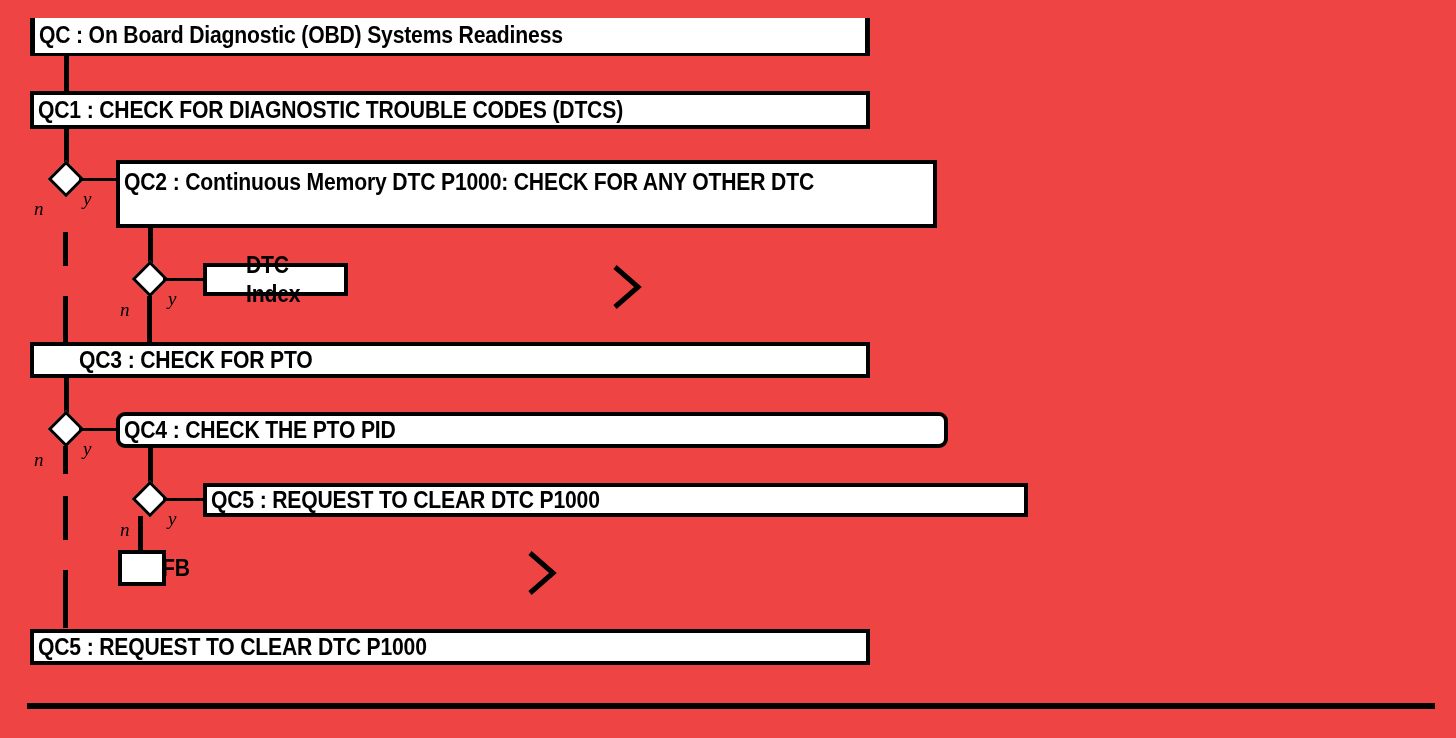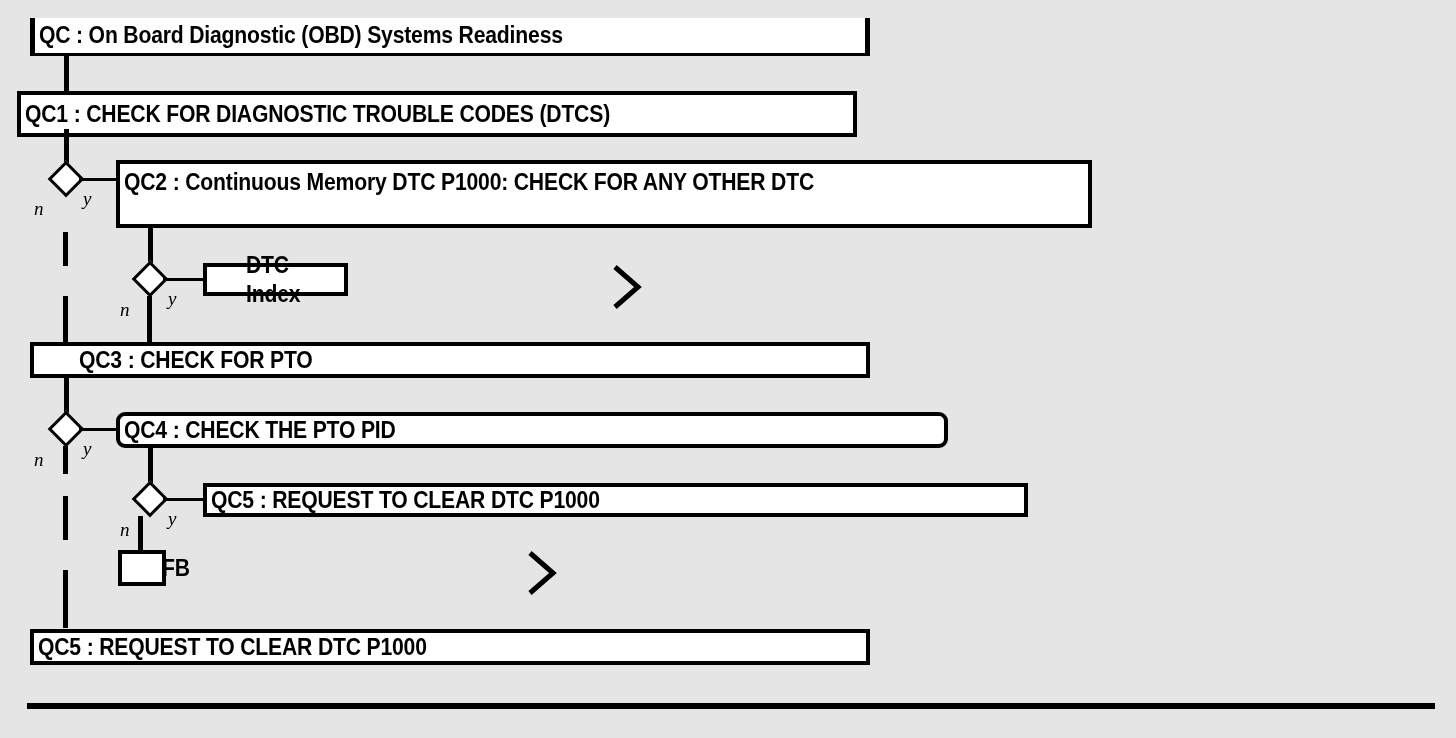--- a/index.html
+++ b/index.html
@@ -7,21 +7,21 @@
     padding: 0;
     background: #ffffff;
   }
   body {
     font-family: "Liberation Sans Narrow", "Liberation Sans", sans-serif;
   }
   #canvas {
     position: relative;
     width: 1456px;
     height: 738px;
-    background: #e5e5e5;
+    background: #ef4444;
     overflow: hidden;
   }
   
   .node-box {
     position: absolute;
     box-sizing: border-box;
     background: #ffffff;
     border: 4px solid #000000;
     display: flex;
     align-items: center;
@@ -96,36 +96,36 @@
 <body>
 
 <div id="canvas">
 
   <div class="node-box thin-frame" style="left:30px; top:18px; width:840px; height:38px;">
     <span class="node-label">QC : On Board Diagnostic (OBD) Systems Readiness</span>
   </div>
 
   <div class="vline" style="left:64px; top:56px; height:36px;"></div>
 
-  <div class="node-box" style="left:17px; top:91px; width:840px; height:46px;">
+  <div class="node-box" style="left:30px; top:91px; width:840px; height:38px;">
     <span class="node-label">QC1 : CHECK FOR DIAGNOSTIC TROUBLE CODES (DTCS)</span>
   </div>
 
   <div class="vline" style="left:64px; top:129px; height:36px;"></div>
 
   <div class="diamond" style="left:53px; top:166px;"></div>
   <span class="branch-lbl" style="left:34px; top:198px;">n</span>
   <span class="branch-lbl" style="left:83px; top:188px;">y</span>
 
   <div class="hline" style="left:79px; top:178px; width:40px;"></div>
 
   <div class="dash-seg" style="left:63px; top:232px; height:34px;"></div>
   <div class="dash-seg" style="left:63px; top:296px; height:46px;"></div>
 
-  <div class="node-box multiline" style="left:116px; top:160px; width:976px; height:68px;">
+  <div class="node-box multiline" style="left:116px; top:160px; width:821px; height:68px;">
     <span class="node-label" style="width:900px;">QC2 : Continuous Memory DTC P1000: CHECK FOR ANY OTHER DTC</span>
   </div>
 
   <div class="vline" style="left:148px; top:228px; height:38px;"></div>
 
   <div class="diamond" style="left:137px; top:266px;"></div>
   <span class="branch-lbl" style="left:120px; top:299px;">n</span>
   <span class="branch-lbl" style="left:168px; top:288px;">y</span>
 
   <div class="hline" style="left:163px; top:278px; width:42px;"></div>

